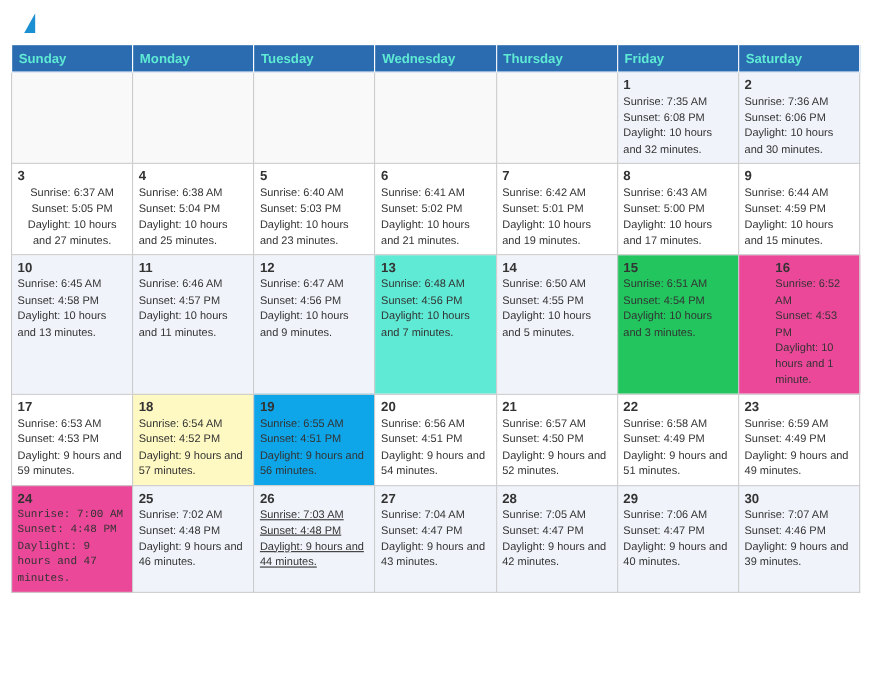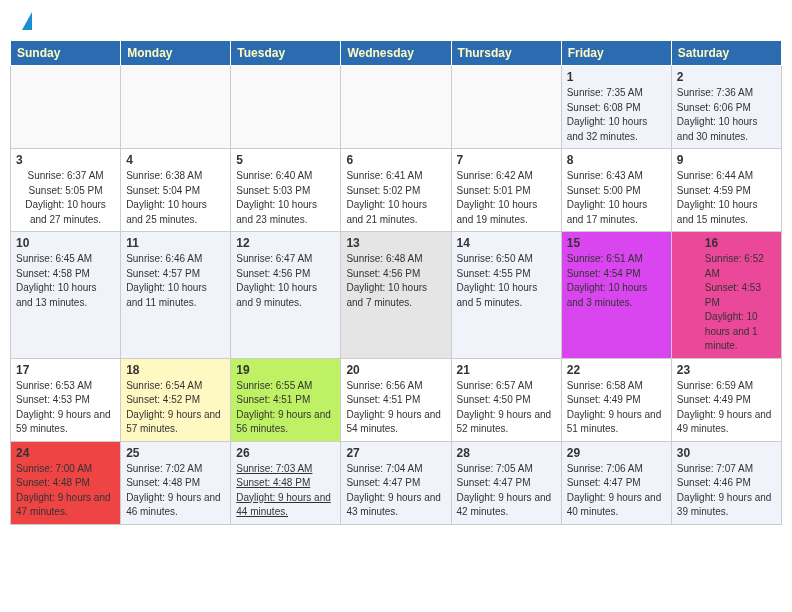--- a/index.html
+++ b/index.html
@@ -51,21 +51,21 @@
       font-size: 15px;
       color: #555;
       margin-top: 2px;
     }
     .calendar {
       width: 100%;
       border-collapse: collapse;
     }
     .calendar th {
       background-color: #2b6cb0;
-      color: #fef9c3;
+      color: #5eead4;
       font-size: 12px;
       font-weight: bold;
       padding: 5px 6px;
       text-align: left;
       border: 1px solid #fff;
     }
     .calendar td {
       border: 1px solid #ccc;
       vertical-align: top;
       padding: 4px 5px;
@@ -201,33 +201,33 @@
           <div class="day-info" style="white-space: pre-line;">Sunrise: 6:46 AM
 Sunset: 4:57 PM
 Daylight: 10 hours and 11 minutes.</div>
         </td>
         <td style="background: rgb(240, 244, 250);">
           <span class="day-number">12</span>
           <div class="day-info" style="white-space: pre-line;">Sunrise: 6:47 AM
 Sunset: 4:56 PM
 Daylight: 10 hours and 9 minutes.</div>
         </td>
-        <td style="background: #e5e5e5; margin-top: 25px;">
+        <td style="background: #5eead4; margin-top: 25px;">
           <span class="day-number">13</span>
           <div class="day-info" style="white-space: pre-line;">Sunrise: 6:48 AM
 Sunset: 4:56 PM
 Daylight: 10 hours and 7 minutes.</div>
         </td>
         <td style="background: rgb(240, 244, 250);">
           <span class="day-number">14</span>
           <div class="day-info" style="white-space: pre-line;">Sunrise: 6:50 AM
 Sunset: 4:55 PM
 Daylight: 10 hours and 5 minutes.</div>
         </td>
-        <td style="background: #d946ef; margin-top: 28px;">
+        <td style="background: #22c55e; margin-top: 28px;">
           <span class="day-number">15</span>
           <div class="day-info" style="white-space: pre-line;">Sunrise: 6:51 AM
 Sunset: 4:54 PM
 Daylight: 10 hours and 3 minutes.</div>
         </td>
         <td style="background: #ec4899; padding-left: 33px;">
           <span class="day-number">16</span>
           <div class="day-info" style="white-space: pre-line;">Sunrise: 6:52 AM
 Sunset: 4:53 PM
 Daylight: 10 hours and 1 minute.</div>
@@ -239,21 +239,21 @@
           <div class="day-info" style="white-space: pre-line;">Sunrise: 6:53 AM
 Sunset: 4:53 PM
 Daylight: 9 hours and 59 minutes.</div>
         </td>
         <td style="background: #fef9c3;">
           <span class="day-number">18</span>
           <div class="day-info" style="white-space: pre-line;">Sunrise: 6:54 AM
 Sunset: 4:52 PM
 Daylight: 9 hours and 57 minutes.</div>
         </td>
-        <td style="background: #bef264;">
+        <td style="background: #0ea5e9;">
           <span class="day-number">19</span>
           <div class="day-info" style="white-space: pre-line;">Sunrise: 6:55 AM
 Sunset: 4:51 PM
 Daylight: 9 hours and 56 minutes.</div>
         </td>
         <td style="background: rgb(255, 255, 255);">
           <span class="day-number">20</span>
           <div class="day-info" style="white-space: pre-line;">Sunrise: 6:56 AM
 Sunset: 4:51 PM
 Daylight: 9 hours and 54 minutes.</div>
@@ -271,23 +271,23 @@
 Daylight: 9 hours and 51 minutes.</div>
         </td>
         <td style="background: rgb(255, 255, 255);">
           <span class="day-number">23</span>
           <div class="day-info" style="white-space: pre-line;">Sunrise: 6:59 AM
 Sunset: 4:49 PM
 Daylight: 9 hours and 49 minutes.</div>
         </td>
       </tr>
       <tr>
-        <td style="background: #ef4444;">
+        <td style="background: #ec4899;">
           <span class="day-number">24</span>
-          <div class="day-info" style="white-space: pre-line;">Sunrise: 7:00 AM
+          <div class="day-info" style="white-space: pre-line; font-family: Liberation Mono, monospace;">Sunrise: 7:00 AM
 Sunset: 4:48 PM
 Daylight: 9 hours and 47 minutes.</div>
         </td>
         <td style="background: rgb(240, 244, 250);">
           <span class="day-number">25</span>
           <div class="day-info" style="white-space: pre-line;">Sunrise: 7:02 AM
 Sunset: 4:48 PM
 Daylight: 9 hours and 46 minutes.</div>
         </td>
         <td style="background: rgb(240, 244, 250);">

